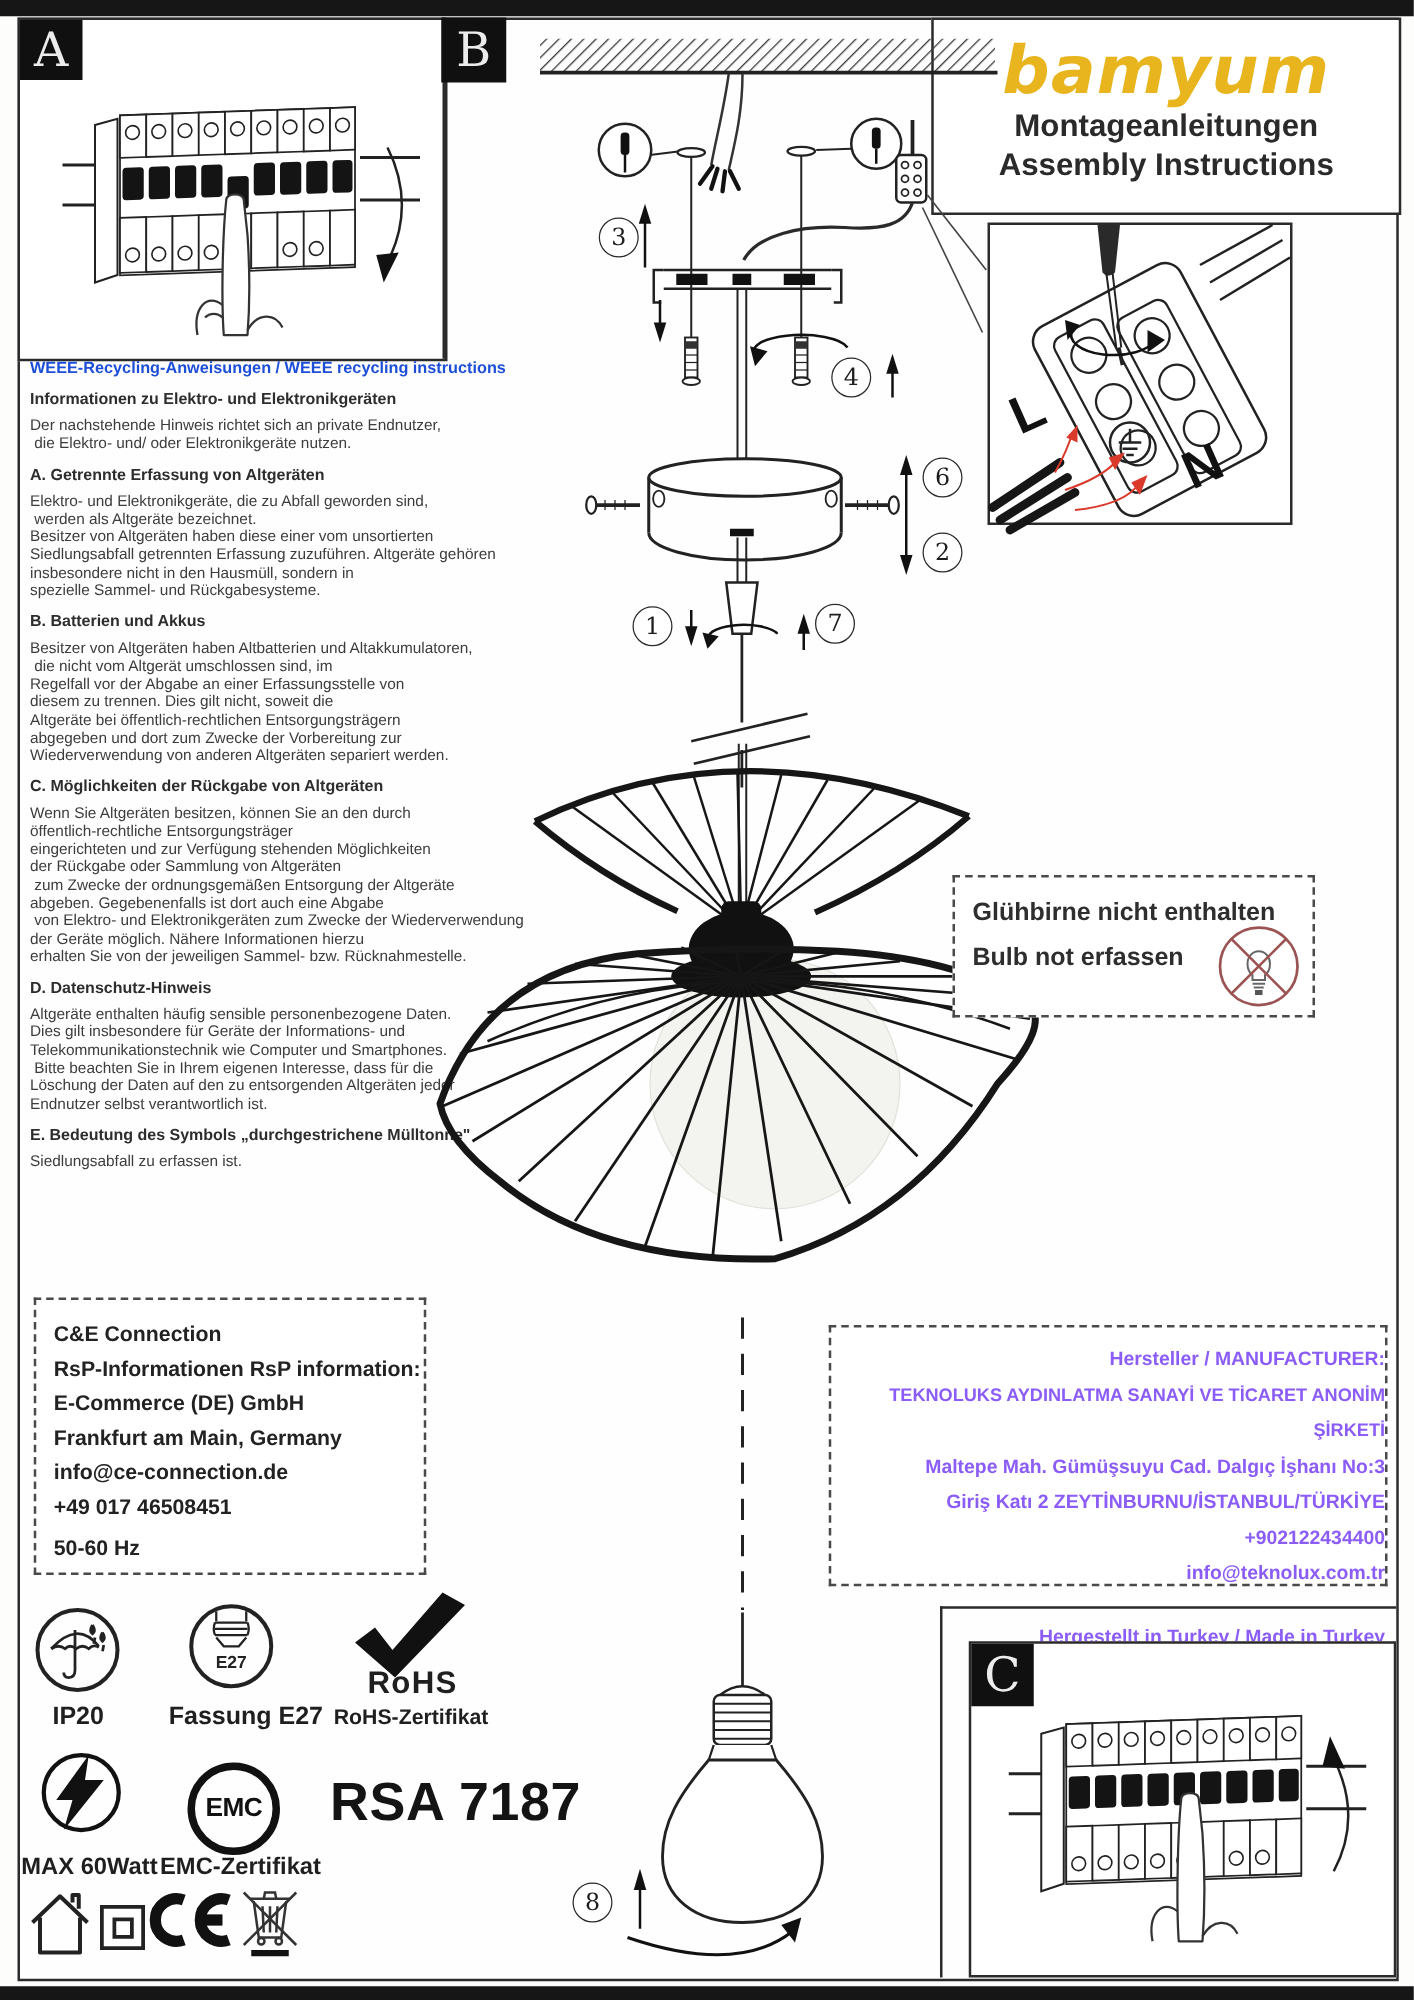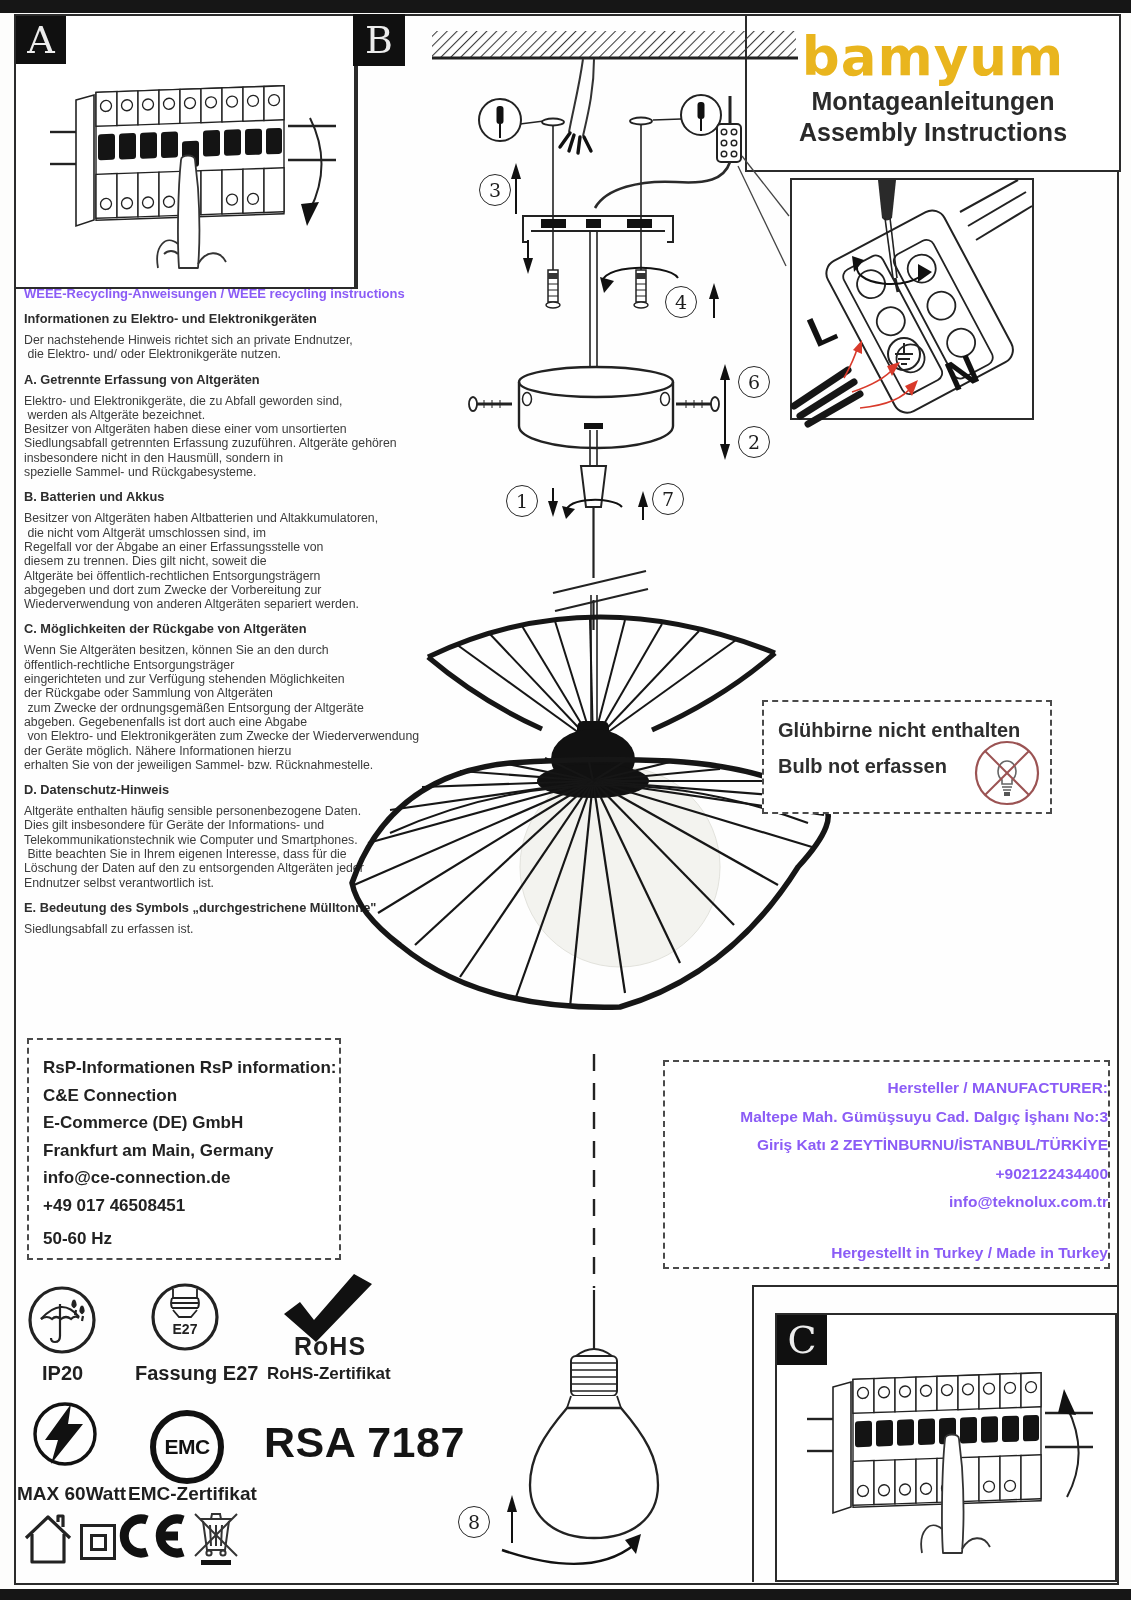--- a/index.html
+++ b/index.html
@@ -3,27 +3,27 @@
 <meta charset="utf-8">
 <style>
   html,body{margin:0;padding:0;}
   body{width:1131px;height:1600px;position:relative;background:#fdfdfc;font-family:"Liberation Sans",sans-serif;color:#2e2e2e;overflow:hidden;}
   .abs{position:absolute;}
   .bar{position:absolute;left:0;width:1131px;background:#161616;}
   #frame{position:absolute;left:14px;top:14px;width:1101px;height:1567px;border:2px solid #2b2b2b;background:#fefefe;}
   .panelbox{position:absolute;border:2px solid #2b2b2b;background:#fff;}
   .cornerlabel{position:absolute;background:#101010;color:#ececec;font-family:"DejaVu Serif",serif;display:flex;align-items:center;justify-content:center;font-size:38px;}
   .weee{position:absolute;left:24px;top:286px;width:418px;}
-  .weee h1{font-size:13px;margin:0 0 8px 0;color:#8b5cf6;}
+  .weee h1{font-size:13px;margin:0 0 8px 0;color:#1d4ed8;}
   .weee h2{font-size:12.8px;margin:10px 0 7px 0;color:#2d2d2d;}
   .weee p{font-size:12.3px;line-height:14.3px;margin:0 0 9px 0;white-space:pre;color:#3c3c3c;font-weight:500;}
   .stepnum{position:absolute;width:30px;height:30px;border:1.8px solid #2a2a2a;border-radius:50%;background:#fff;font-family:"DejaVu Serif",serif;font-size:19px;color:#1d1d1d;display:flex;align-items:center;justify-content:center;z-index:5;}
   .dashedbox{position:absolute;border:2px dashed #4a4a4a;background:#fff;}
   .logo{position:absolute;left:745px;top:14px;width:372px;height:154px;border:2px solid #2b2b2b;background:#fff;text-align:center;}
-  .logo .brand{font-family:"DejaVu Sans",sans-serif;font-weight:bold;font-size:53px;color:#e9b51e;letter-spacing:1px;line-height:58px;margin-top:12px;}
+  .logo .brand{font-family:"DejaVu Sans",sans-serif;font-weight:bold;font-size:53px;color:#e9b51e;letter-spacing:1px;line-height:58px;margin-top:12px;font-style:italic;}
   .logo .sub{font-size:25px;font-weight:700;color:#2a2a2a;line-height:31px;}
   .rsp{font-size:17px;font-weight:700;color:#222;line-height:27.5px;padding:14px 0 0 14px;}
   .manu{font-size:15.5px;font-weight:700;color:#8b5cf6;line-height:28.5px;padding:12px 0 0 16px;text-align:right;}
   .note-line{font-size:20px;font-weight:700;color:#2e2e2e;line-height:36px;}
   .badge-label{position:absolute;font-weight:700;color:#1f1f1f;}
   svg{position:absolute;overflow:visible;}
   svg.inline{position:static;}
   text{font-family:"Liberation Sans",sans-serif;}
 </style>
 </head>
@@ -475,33 +475,34 @@
       <line x1="31" y1="52" x2="39" y2="52"></line>
       <rect x="32" y="54" width="6" height="4" fill="#555" stroke="none"></rect>
     </g>
     <line x1="13" y1="13" x2="57" y2="57" stroke="#9b5353" stroke-width="2"></line>
     <line x1="57" y1="13" x2="13" y2="57" stroke="#9b5353" stroke-width="2"></line>
   </svg>
 </div>
 
 <div class="dashedbox" style="left:27px;top:1038px;width:310px;height:218px;border-width:2.5px;">
   <div class="rsp">
+    <div>C&amp;E Connection</div>
     <div>RsP-Informationen RsP information:</div>
-    <div>C&amp;E Connection</div>
     <div>E-Commerce (DE) GmbH</div>
     <div>Frankfurt am Main, Germany</div>
     <div>info@ce-connection.de</div>
     <div>+49 017 46508451</div>
     <div style="margin-top:6px;">50-60 Hz</div>
   </div>
 </div>
 
 <div class="dashedbox" style="left:663px;top:1060px;width:443px;height:205px;border-width:2.5px;">
   <div class="manu">
     <div>Hersteller / MANUFACTURER:</div>
+    <div style="font-size:14.5px;">TEKNOLUKS AYDINLATMA SANAYİ VE TİCARET ANONİM ŞİRKETİ</div>
     <div>Maltepe Mah. Gümüşsuyu Cad. Dalgıç İşhanı No:3</div>
     <div>Giriş Katı 2 ZEYTİNBURNU/İSTANBUL/TÜRKİYE</div>
     <div>+902122434400</div>
     <div>info@teknolux.com.tr</div>
     <div style="margin-top:22px;">Hergestellt in Turkey / Made in Turkey</div>
   </div>
 </div>
 
 <svg style="left:440px;top:1040px;" width="300" height="545" viewBox="0 0 300 545">
   <line x1="154" y1="14" x2="154" y2="248" stroke="#222" stroke-width="2.4" stroke-dasharray="17 12"></line>

